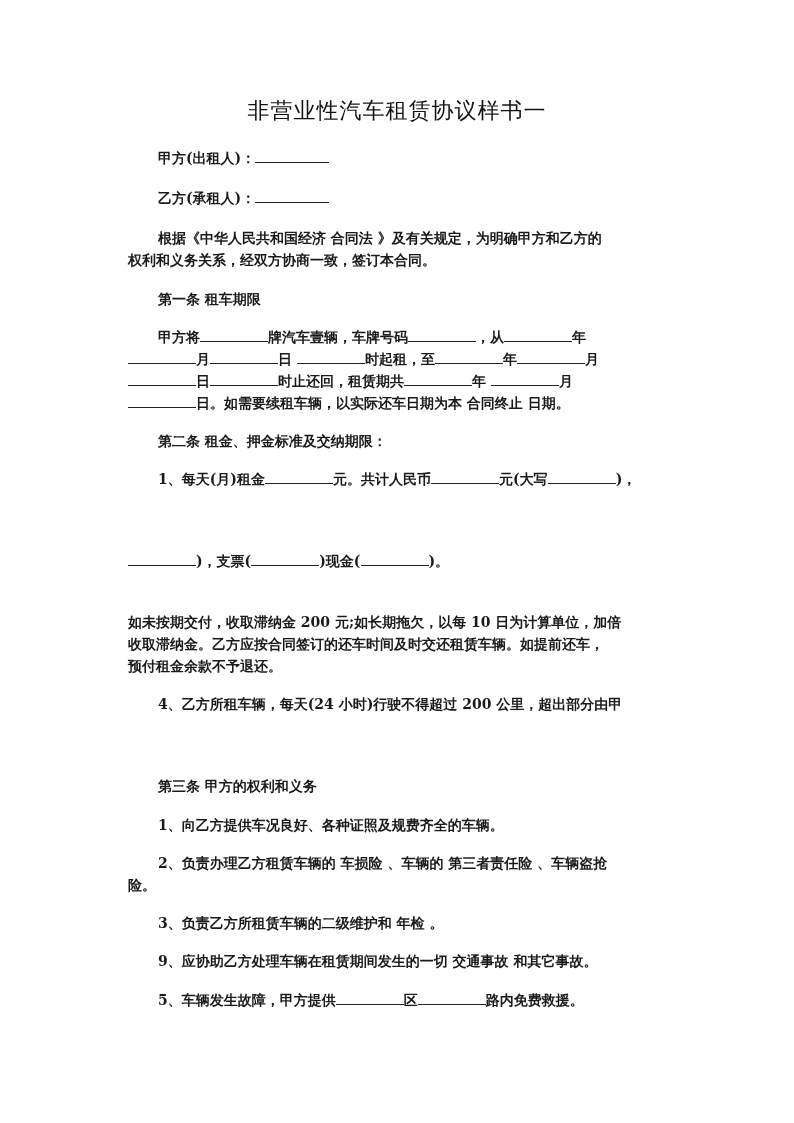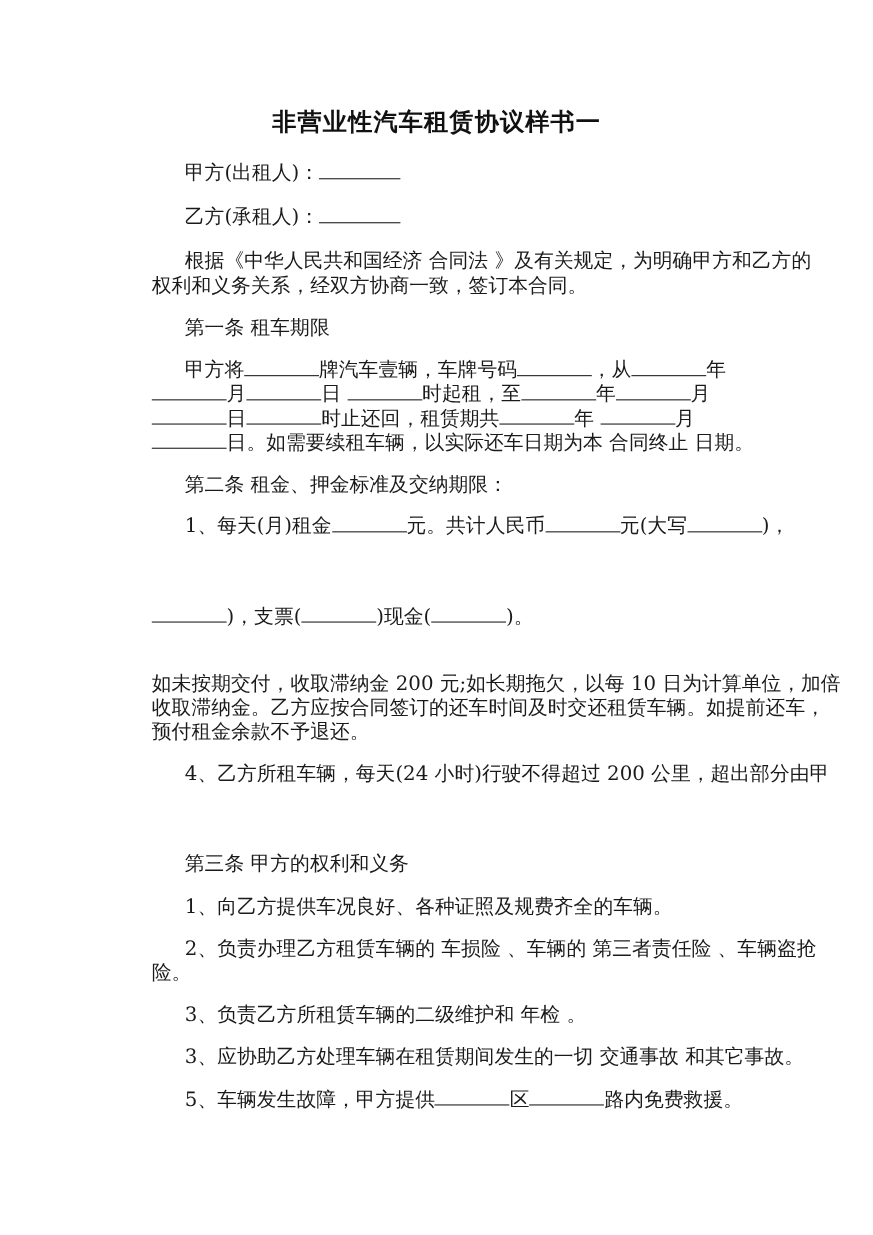--- a/index.html
+++ b/index.html
@@ -1,22 +1,22 @@
 <!DOCTYPE html>
 <html><head>
 <meta charset="utf-8">
 <style>
   html, body { margin: 0; padding: 0; background: #ffffff; }
   body { width: 794px; height: 1123px; position: relative; overflow: hidden;
          font-family: "DejaVu Serif", "Liberation Serif", serif; color: #1a1a1a; }
   .page { position: absolute; left: 0; top: 0; width: 794px; height: 1123px; }
   .title { position: absolute; left: 0; width: 794px; top: 96px; text-align: center;
-           font-size: 22px; font-weight: bold; letter-spacing: 1px; color: #111; }
-  .line { position: absolute; left: 138px; width: 560px; font-size: 18px;
-          white-space: nowrap; line-height: 22px; }
+           font-size: 22px; font-weight: normal; letter-spacing: 1px; color: #111; }
+  .line { position: absolute; left: 128px; width: 560px; font-size: 14px;
+          white-space: nowrap; line-height: 22px; font-weight: bold; }
   .ind { padding-left: 30px; }
   .u { display: inline-block; border-bottom: 1px solid #222; height: 14px; vertical-align: baseline; }
   .u66 { width: 68px; }
   .u74 { width: 74px; }
 </style>
 </head>
 <body>
 
 <div class="page">
 
@@ -65,19 +65,19 @@
 
   <div class="line ind" style="top:775px">第三条    甲方的权利和义务</div>
 
   <div class="line ind" style="top:814px">1、向乙方提供车况良好、各种证照及规费齐全的车辆。</div>
 
   <div class="line ind" style="top:852px">2、负责办理乙方租赁车辆的  车损险  、车辆的  第三者责任险  、车辆盗抢</div>
   <div class="line" style="top:874px">险。</div>
 
   <div class="line ind" style="top:912px">3、负责乙方所租赁车辆的二级维护和  年检  。</div>
 
-  <div class="line ind" style="top:950px">3、应协助乙方处理车辆在租赁期间发生的一切  交通事故  和其它事故。</div>
+  <div class="line ind" style="top:950px">9、应协助乙方处理车辆在租赁期间发生的一切  交通事故  和其它事故。</div>
 
   <div class="line ind" style="top:989px">
     <span>5、车辆发生故障，甲方提供</span><span class="u u66"></span><span>区</span><span class="u u66"></span><span>路内免费救援。</span>
   </div>
 
 </div>
 
 </body></html>

